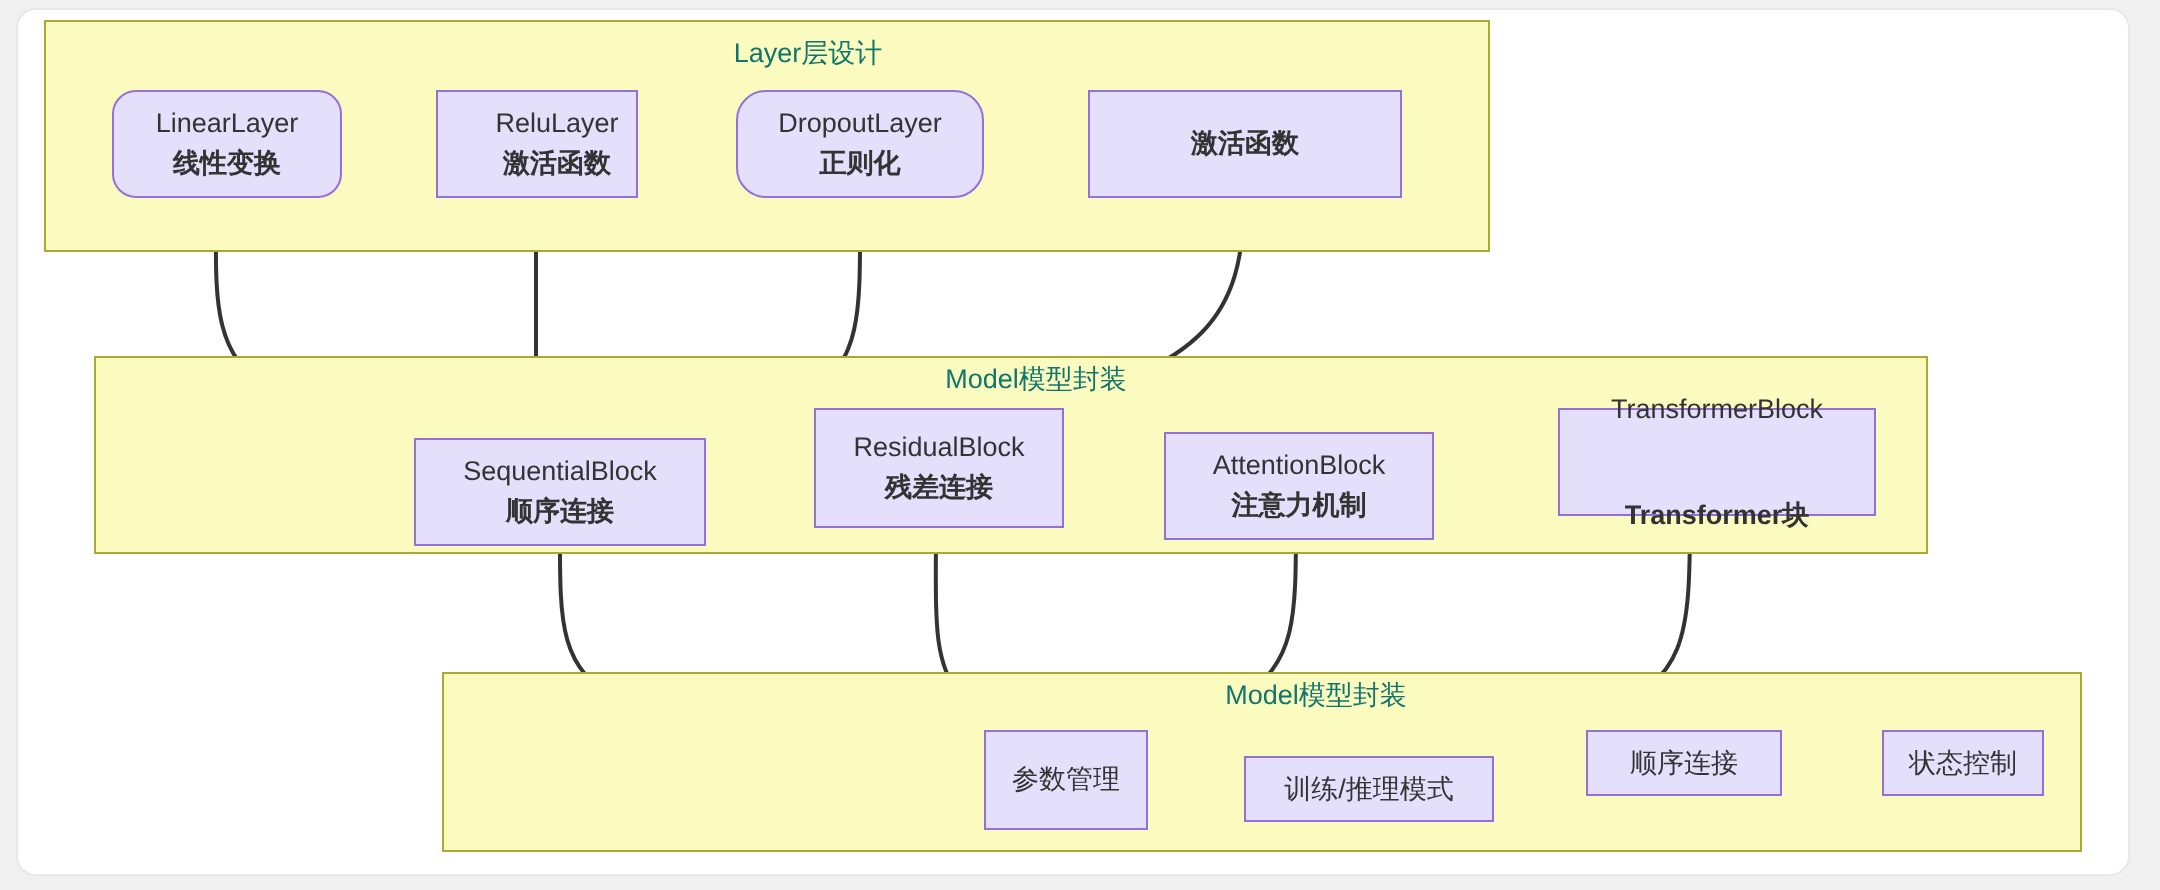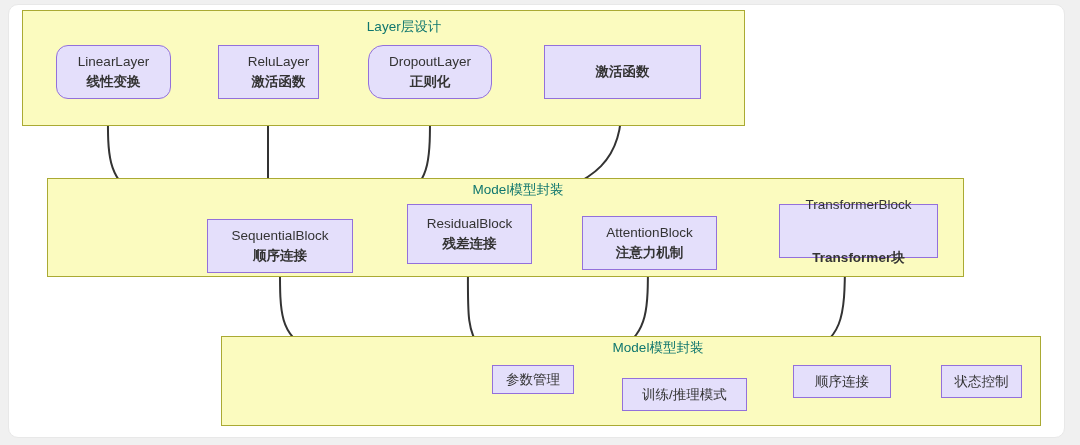--- a/index.html
+++ b/index.html
@@ -106,21 +106,21 @@
       <span class="l2">残差连接</span>
     </div>
     <div class="node" style="left: 582px; top: 204px; width: 135px; height: 54px; margin-top: 12px;">
       <span>AttentionBlock</span>
       <span class="l2">注意力机制</span>
     </div>
     <div class="node" style="left: 779px; top: 204px; width: 159px; height: 54px; gap: 33px;">
       <span>TransformerBlock</span>
       <span class="l2">Transformer块</span>
     </div>
-    <div class="node" style="left: 492px; top: 365px; width: 82px; height: 29px; justify-content: center;">
+    <div class="node" style="left: 492px; top: 365px; width: 82px; height: 50px; justify-content: center;">
       <span>参数管理</span>
     </div>
     <div class="node" style="left: 622px; top: 378px; width: 125px; height: 33px;">
       <span>训练/推理模式</span>
     </div>
     <div class="node" style="left: 793px; top: 365px; width: 98px; height: 33px;">
       <span>顺序连接</span>
     </div>
     <div class="node" style="left: 941px; top: 365px; width: 81px; height: 33px;">
       <span>状态控制</span>

